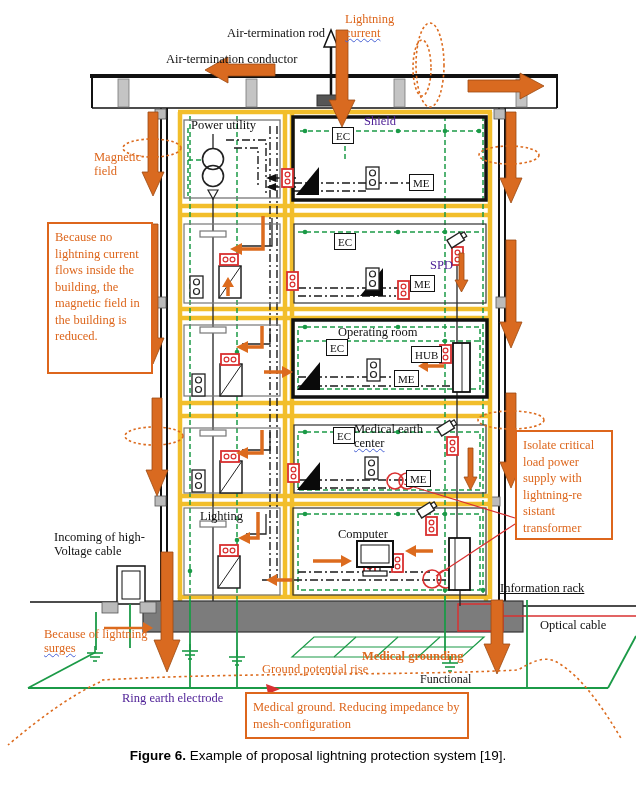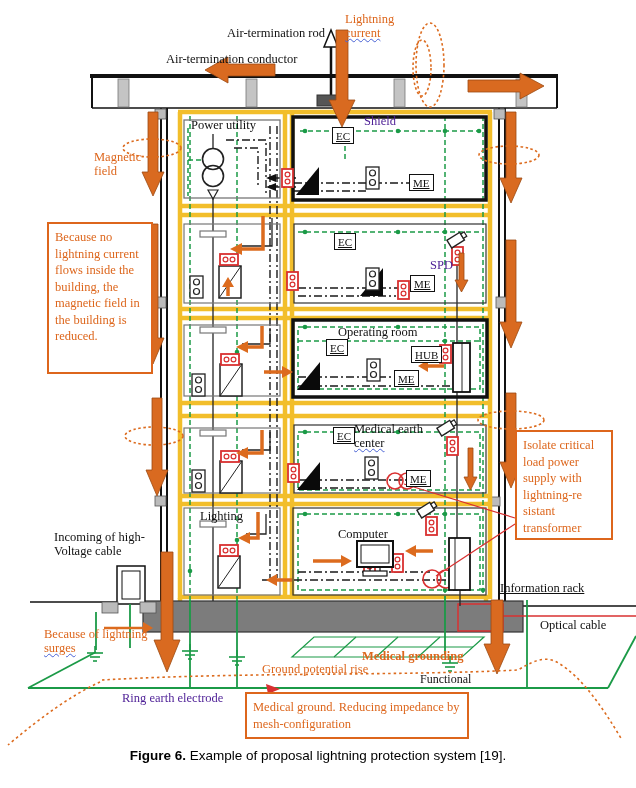--- a/index.html
+++ b/index.html
@@ -12,21 +12,21 @@
   .orange{color:#DD661C;}
   .red{color:#4c1d95;}
   .small{font-size:12px;}
   .bold{font-weight:bold;}
   .ul{text-decoration:underline;margin-top:40px;}
   .sq{text-decoration-line:underline;text-decoration-style:wavy;
       text-decoration-color:#4a63d4;text-decoration-thickness:1px;}
   .obox{position:absolute;border:2px solid #DD661C;color:#DD661C;background:#fff;
         font:12.5px/1.32 "Liberation Serif","DejaVu Serif",serif;padding:5px 6px;z-index:6;}
   .dbox{position:absolute;border:1.4px solid #111;background:#fff;color:#111;
-        font:11px/1.1 "Liberation Serif","DejaVu Serif",serif;padding:2px 3px 1px;z-index:5;text-decoration:underline;}
+        font:11px/1.1 "Liberation Serif","DejaVu Serif",serif;padding:2px 3px 1px;z-index:5;}
   .caption{position:absolute;left:0;top:748px;width:100%;text-align:center;
         font:13.5px "Liberation Sans","DejaVu Sans",sans-serif;color:#000;z-index:5;}
 </style>
 </head>
 <body>
 
 <div id="stage">
 
 <svg width="636" height="788" viewBox="0 0 636 788">
   <defs>

